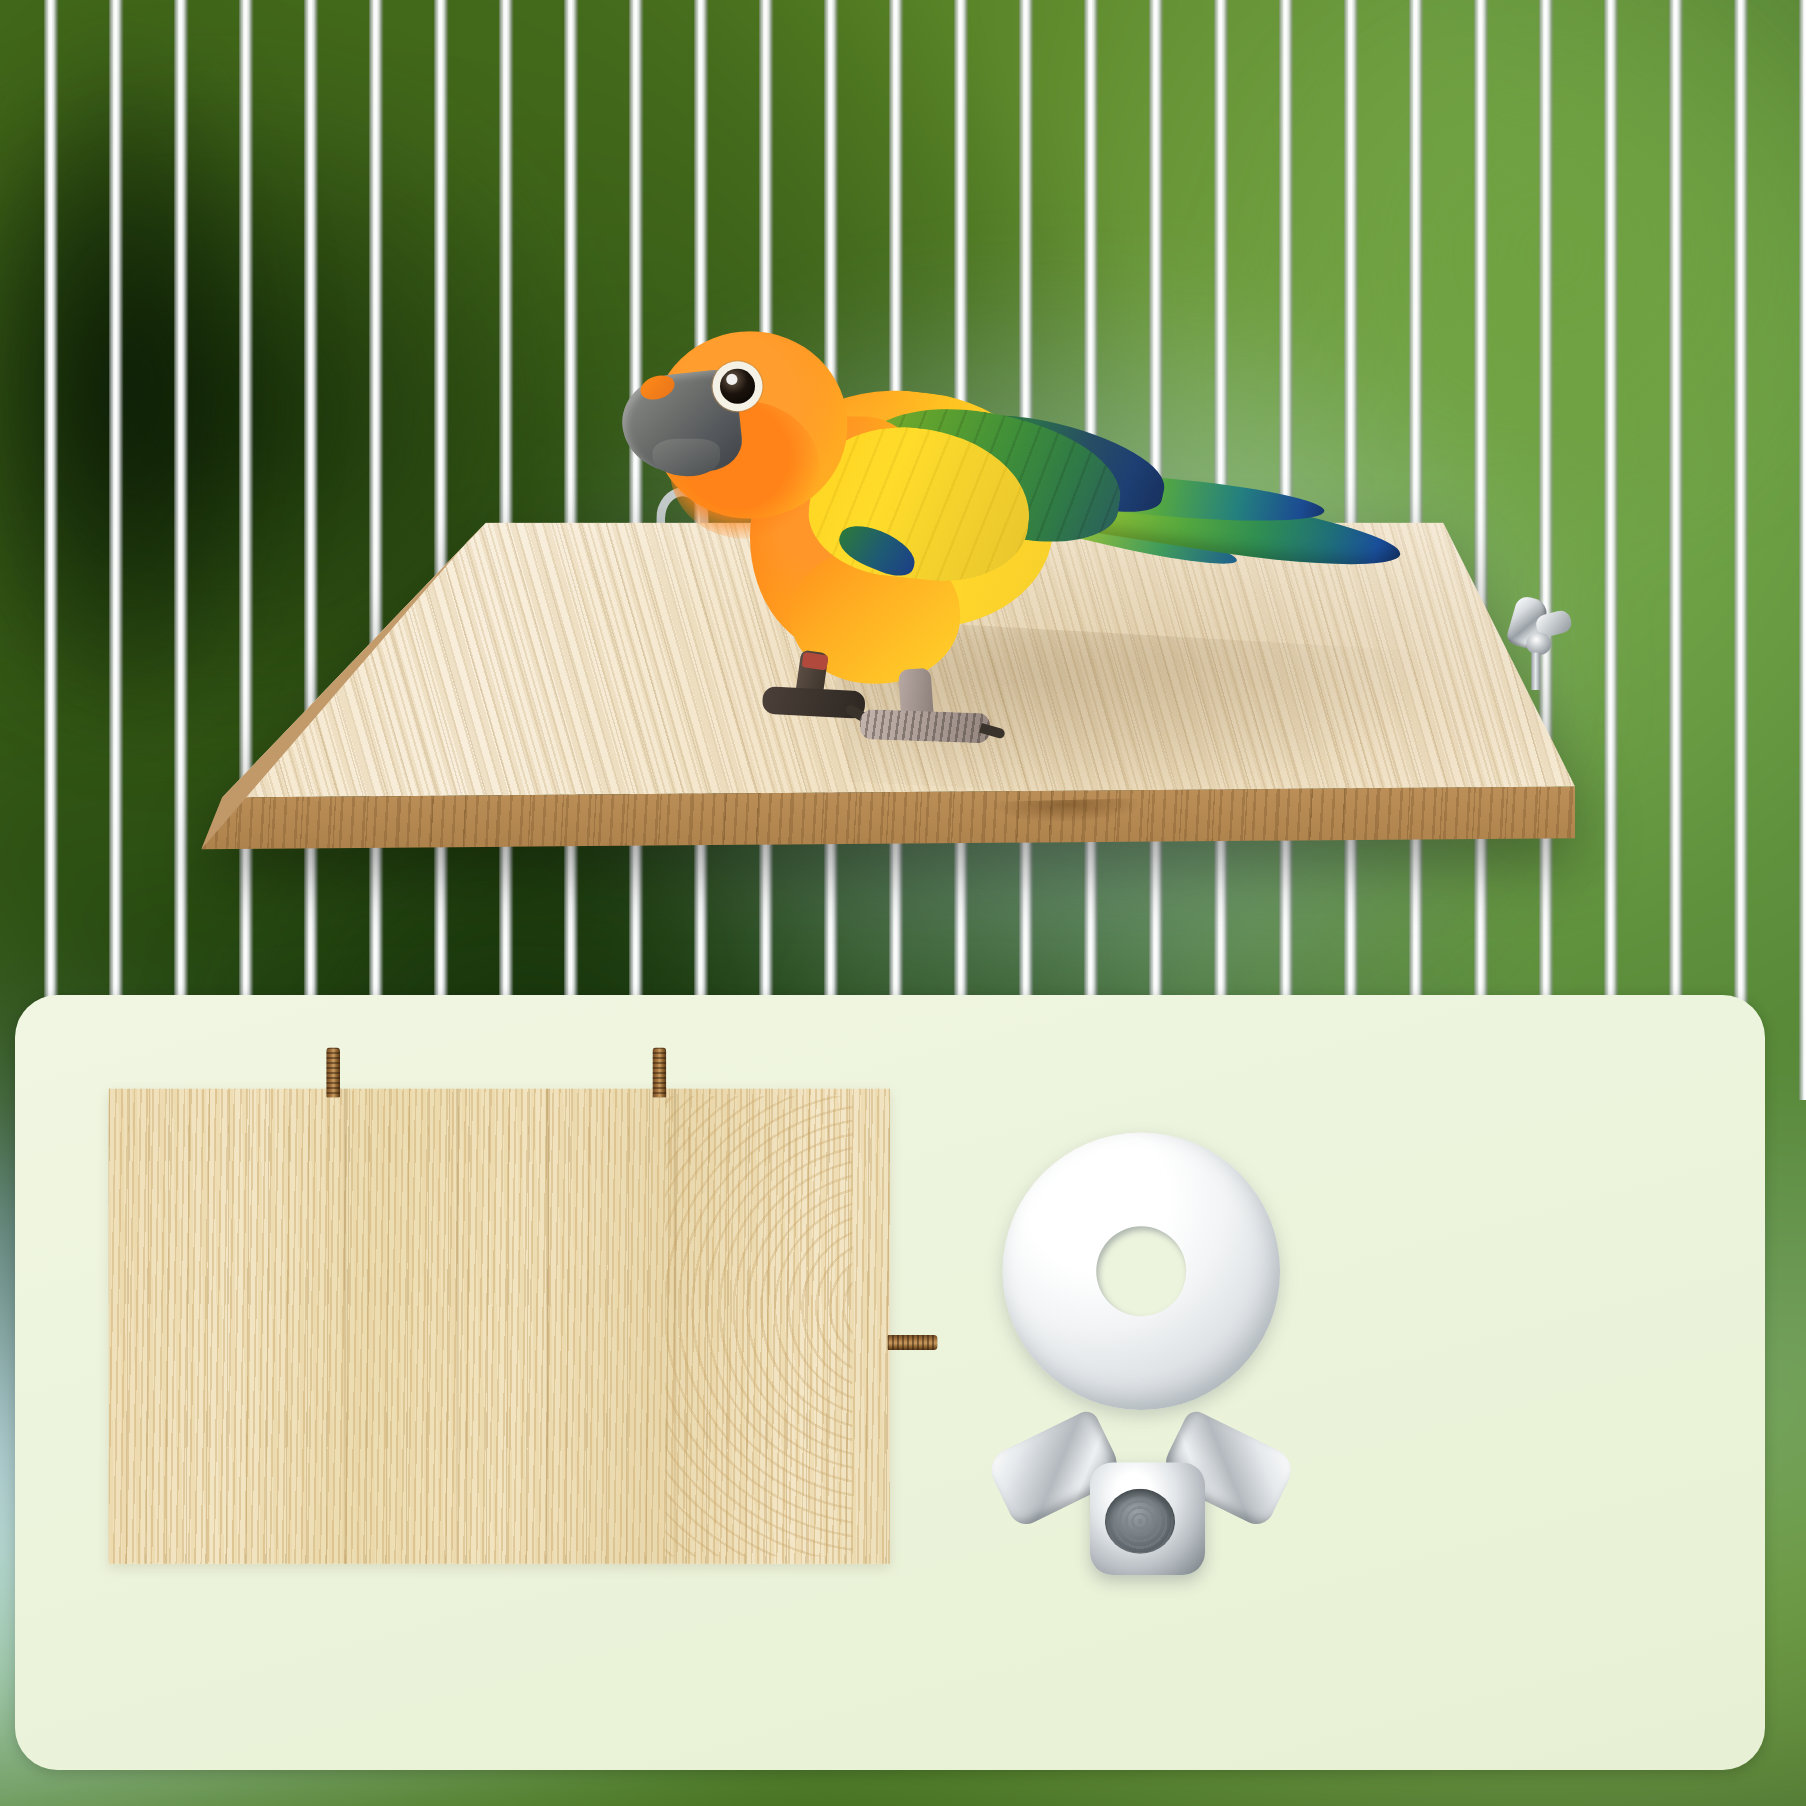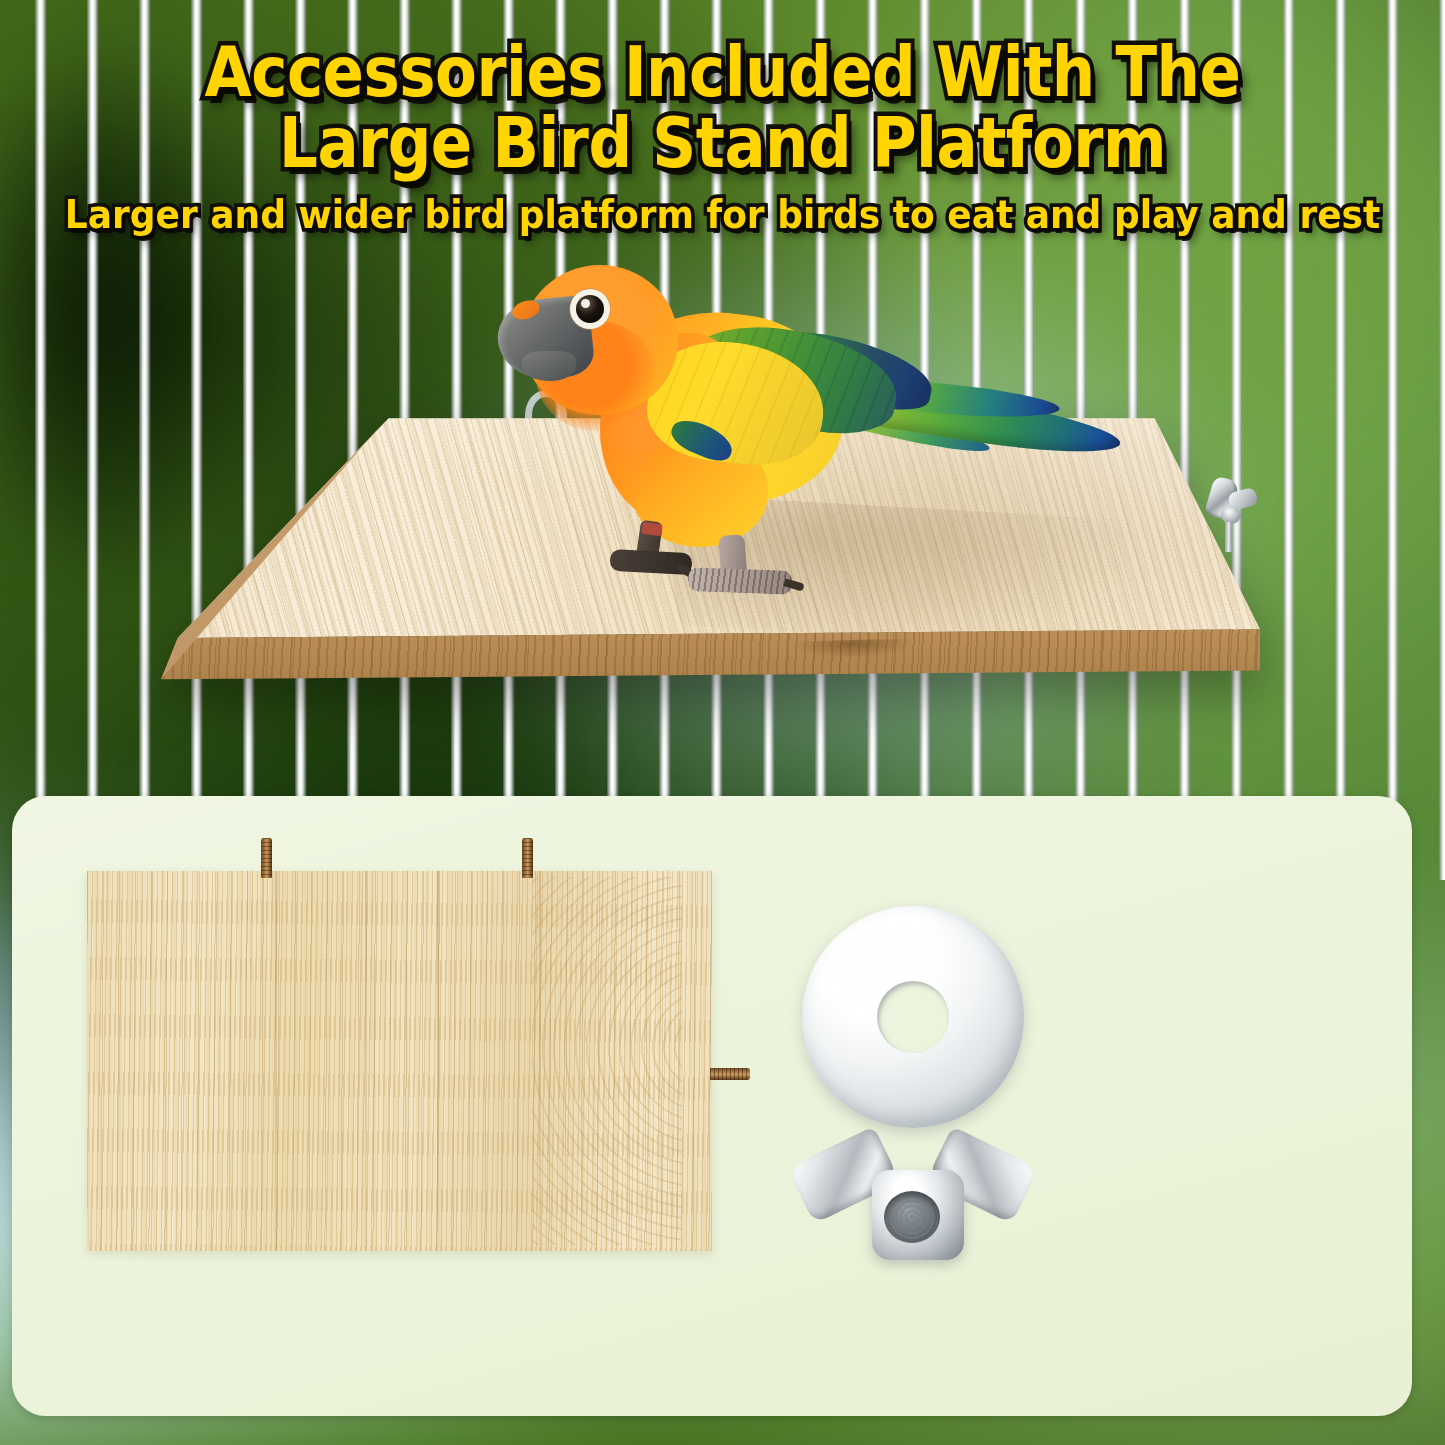--- a/index.html
+++ b/index.html
@@ -481,25 +481,20 @@
 <body>
 
 <div id="stage">
 
   <div class="backdrop"></div>
   <div class="backdrop-2"></div>
   <div class="backdrop-dark-l"></div>
   <div class="cage"></div>
   <div class="cage-shine"></div>
 
-  <div class="head-wrap">
-    <div class="hl">Accessories Included With The</div>
-    <div class="hl">Large Bird Stand Platform</div>
-    <div class="sub">Larger and wider bird platform for birds to eat and play and rest</div>
-  </div>
 
   <div class="hook"></div>
 
   <div id="platform">
     <div class="plat-top"></div>
     <div class="plat-top-shade"></div>
     <div class="plat-shadow-on-top"></div>
     <div class="plat-edge"></div>
     <div class="plat-edge-l"></div>
     <div class="plat-knot"></div>

